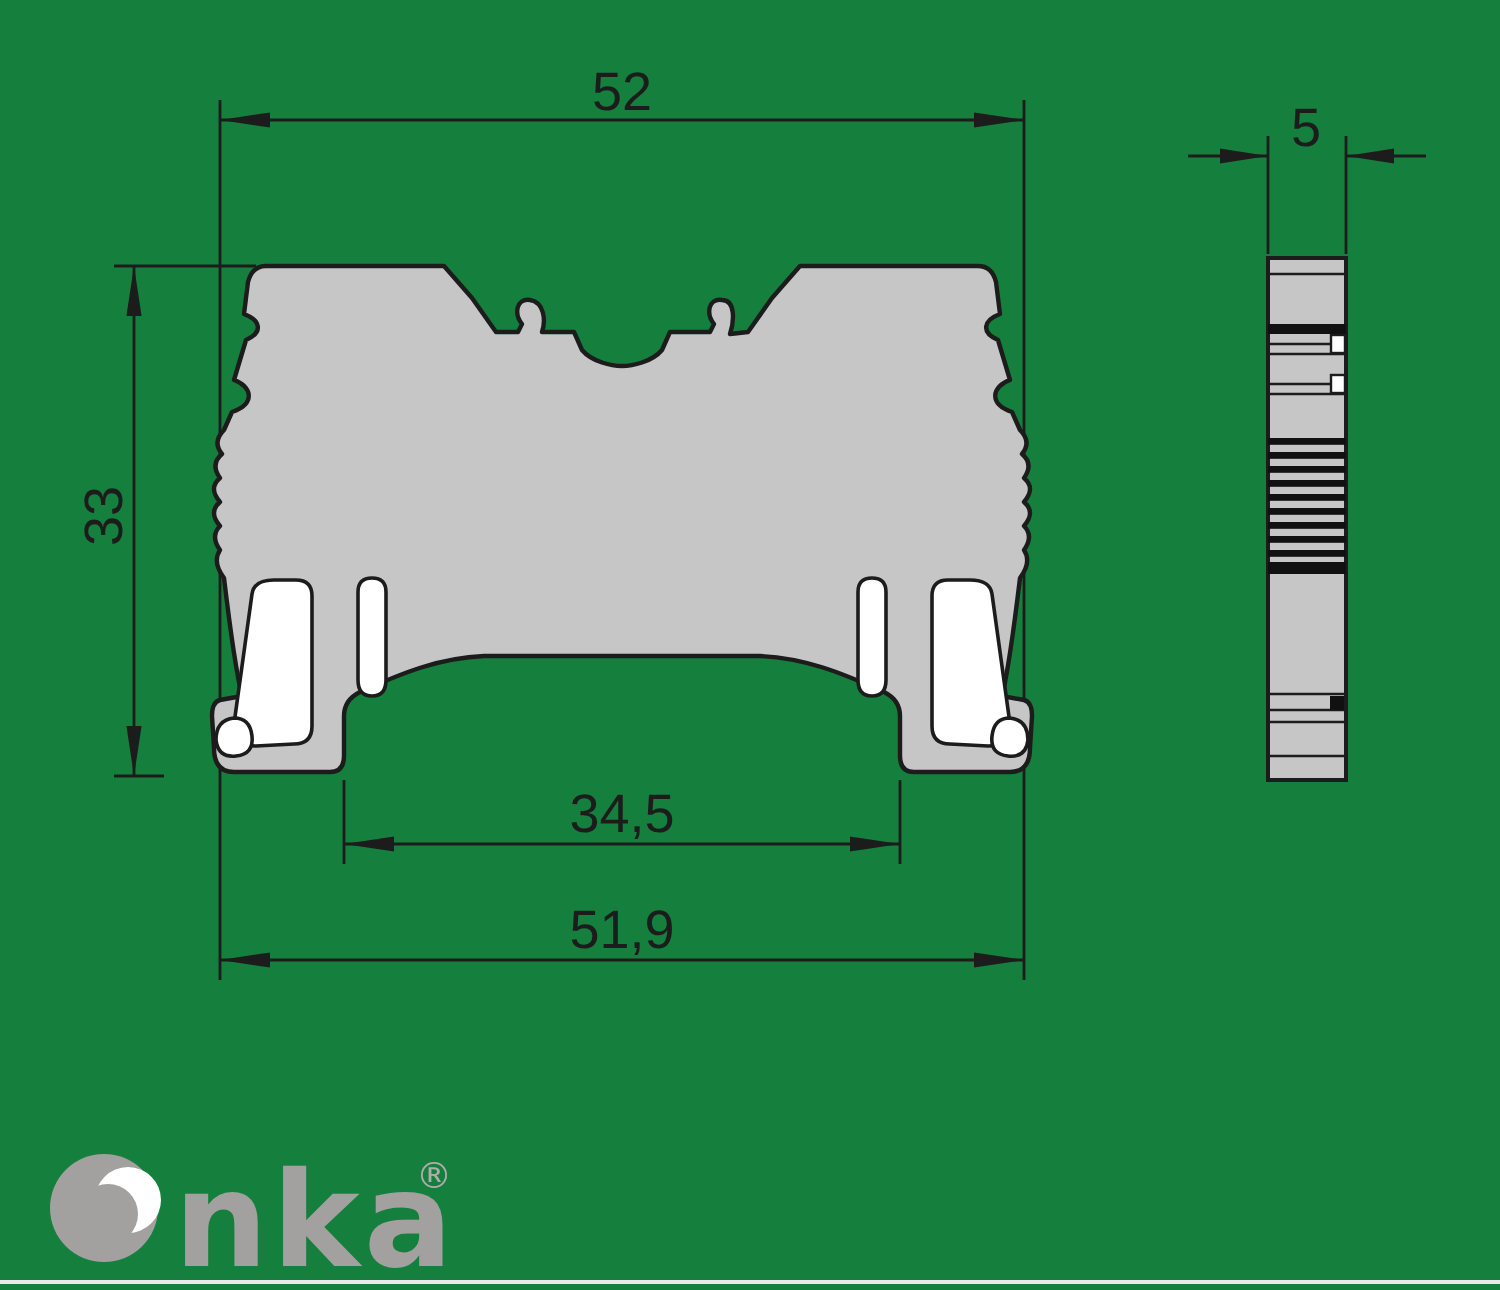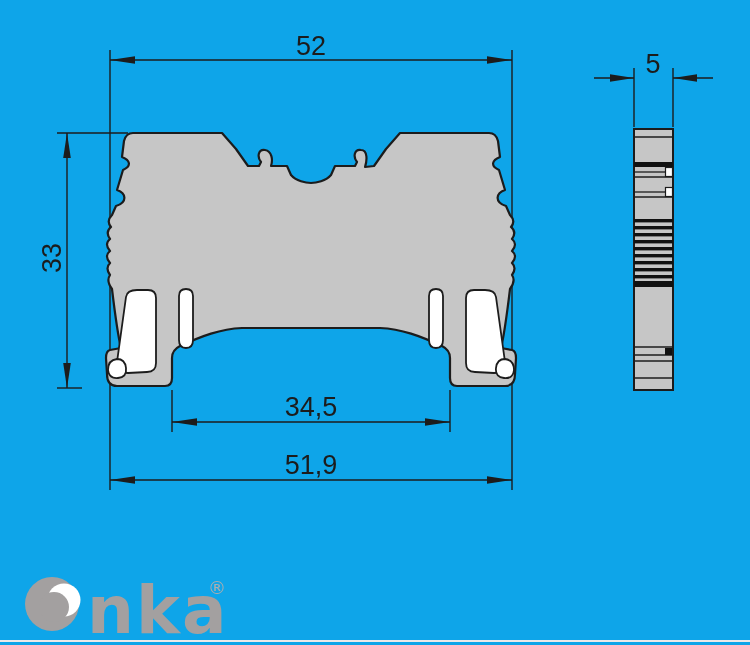--- a/index.html
+++ b/index.html
@@ -1,16 +1,16 @@
 <!DOCTYPE html>
 <html><head>
 <meta charset="utf-8">
 <style>
   html,body{margin:0;padding:0;background:#ffffff;}
-  .stage{position:relative;width:750px;height:645px;background:#0ea5e9;overflow:hidden;
+  .stage{position:relative;width:750px;height:645px;background:#15803d;overflow:hidden;
          font-family:"Liberation Sans", sans-serif;}
   svg{display:block;}
   .dim-text{font-family:"Liberation Sans", sans-serif;font-size:27px;fill:#1c1c1c;}
   .logo-text{font-family:"DejaVu Sans", sans-serif;font-weight:bold;fill:#a3a0a0;letter-spacing:2px;}
   .reg-text{font-family:"DejaVu Sans", sans-serif;fill:#b0adad;}
 </style>
 </head>
 <body>
 
 <div class="stage">

